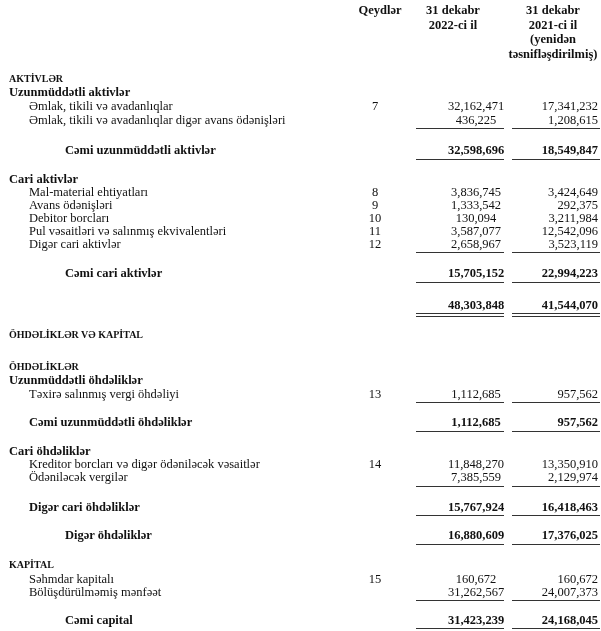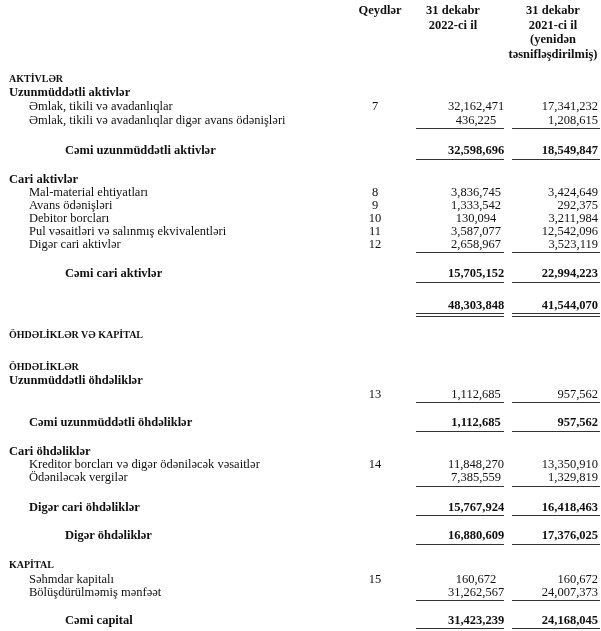--- a/index.html
+++ b/index.html
@@ -132,20 +132,21 @@
   <span class="lbl l0 bold big">ÖHDƏLİKLƏR VƏ KAPİTAL</span>
 </div>
 
 <div class="row" style="top:360px">
   <span class="lbl l0 bold big">ÖHDƏLİKLƏR</span>
 </div>
 <div class="row" style="top:373px">
   <span class="lbl l0 bold">Uzunmüddətli öhdəliklər</span>
 </div>
 <div class="row" style="top:387px">
+  <span class="lbl l1">Təxirə salınmış vergi öhdəliyi</span>
   <span class="note">13</span>
   <span class="v1">1,112,685</span>
   <span class="v2">957,562</span>
 </div>
 <div class="line a" style="top:402px"></div>
 <div class="line b" style="top:402px"></div>
 
 <div class="row" style="top:415px">
   <span class="lbl l1 bold">Cəmi uzunmüddətli öhdəliklər</span>
   <span class="v1 bold">1,112,685</span>
@@ -160,21 +161,21 @@
 <div class="row" style="top:457px">
   <span class="lbl l1">Kreditor borcları və digər ödəniləcək vəsaitlər</span>
   <span class="note">14</span>
   <span class="v1">11,848,270</span>
   <span class="v2">13,350,910</span>
 </div>
 <div class="row" style="top:470px">
   <span class="lbl l1">Ödəniləcək vergilər</span>
   <span class="note"></span>
   <span class="v1">7,385,559</span>
-  <span class="v2">1,329,819</span>
+  <span class="v2">2,129,974</span>
 </div>
 <div class="line a" style="top:486px"></div>
 <div class="line b" style="top:486px"></div>
 
 <div class="row" style="top:500px">
   <span class="lbl l1 bold">Digər cari öhdəliklər</span>
   <span class="v1 bold">15,767,924</span>
   <span class="v2 bold">16,418,463</span>
 </div>
 <div class="line a" style="top:515px"></div>

